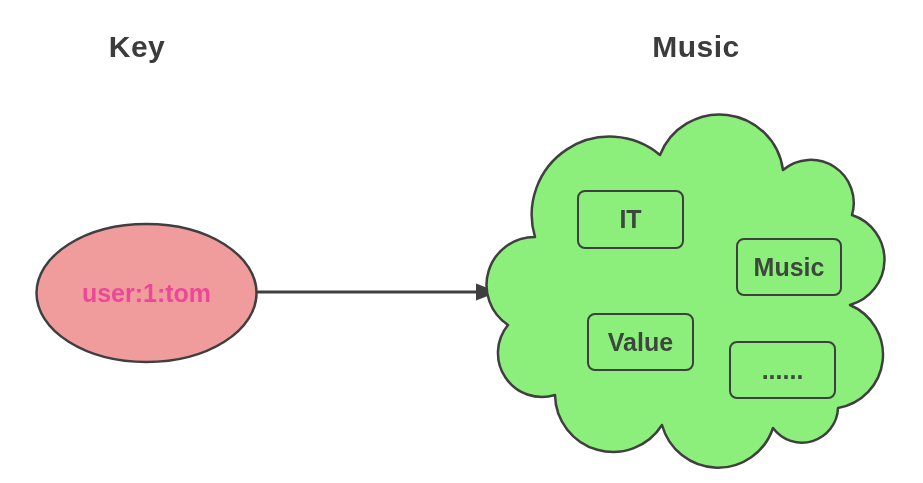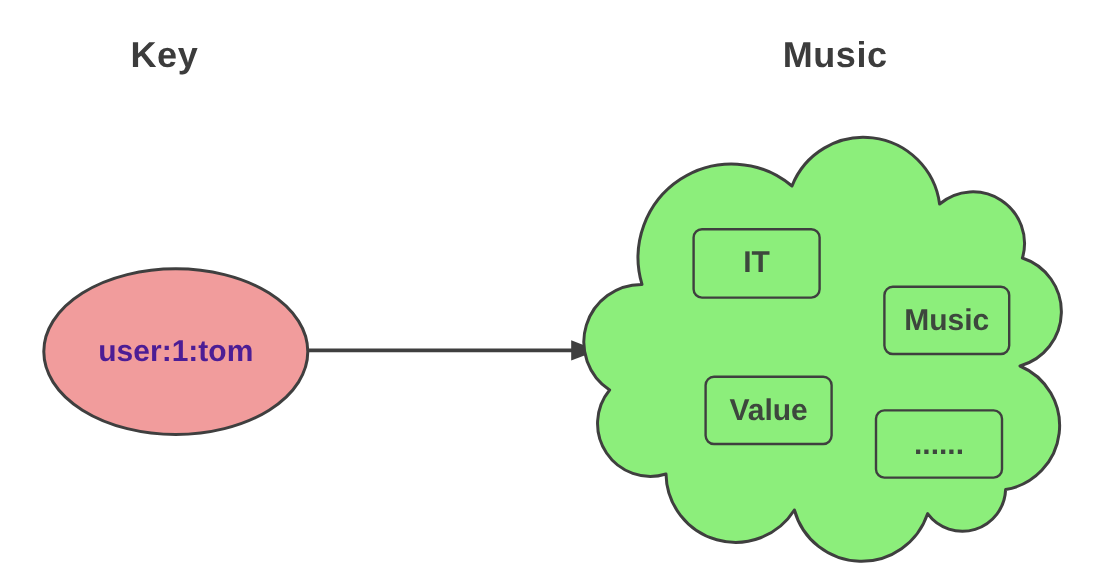--- a/index.html
+++ b/index.html
@@ -38,21 +38,21 @@
     position: absolute;
     left: 36px;
     top: 224px;
     width: 221px;
     height: 138px;
     display: flex;
     align-items: center;
     justify-content: center;
     font-size: 25px;
     font-weight: bold;
-    color: #4c1d95;
+    color: #ec4899;
   }
   .cloud-item {
     position: absolute;
     box-sizing: border-box;
     border: 2.5px solid #3f3f3f;
     border-radius: 8px;
     background: transparent;
     display: flex;
     align-items: center;
     justify-content: center;

